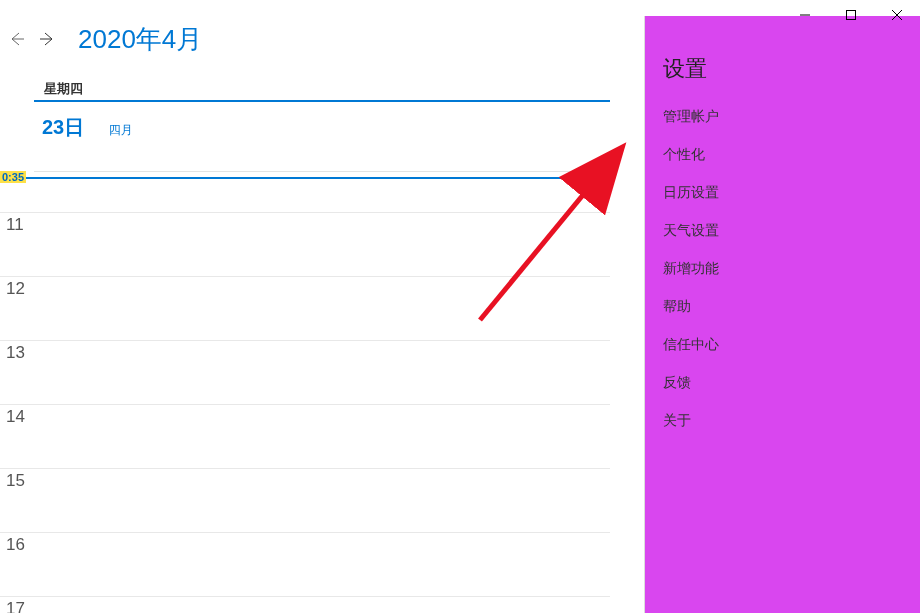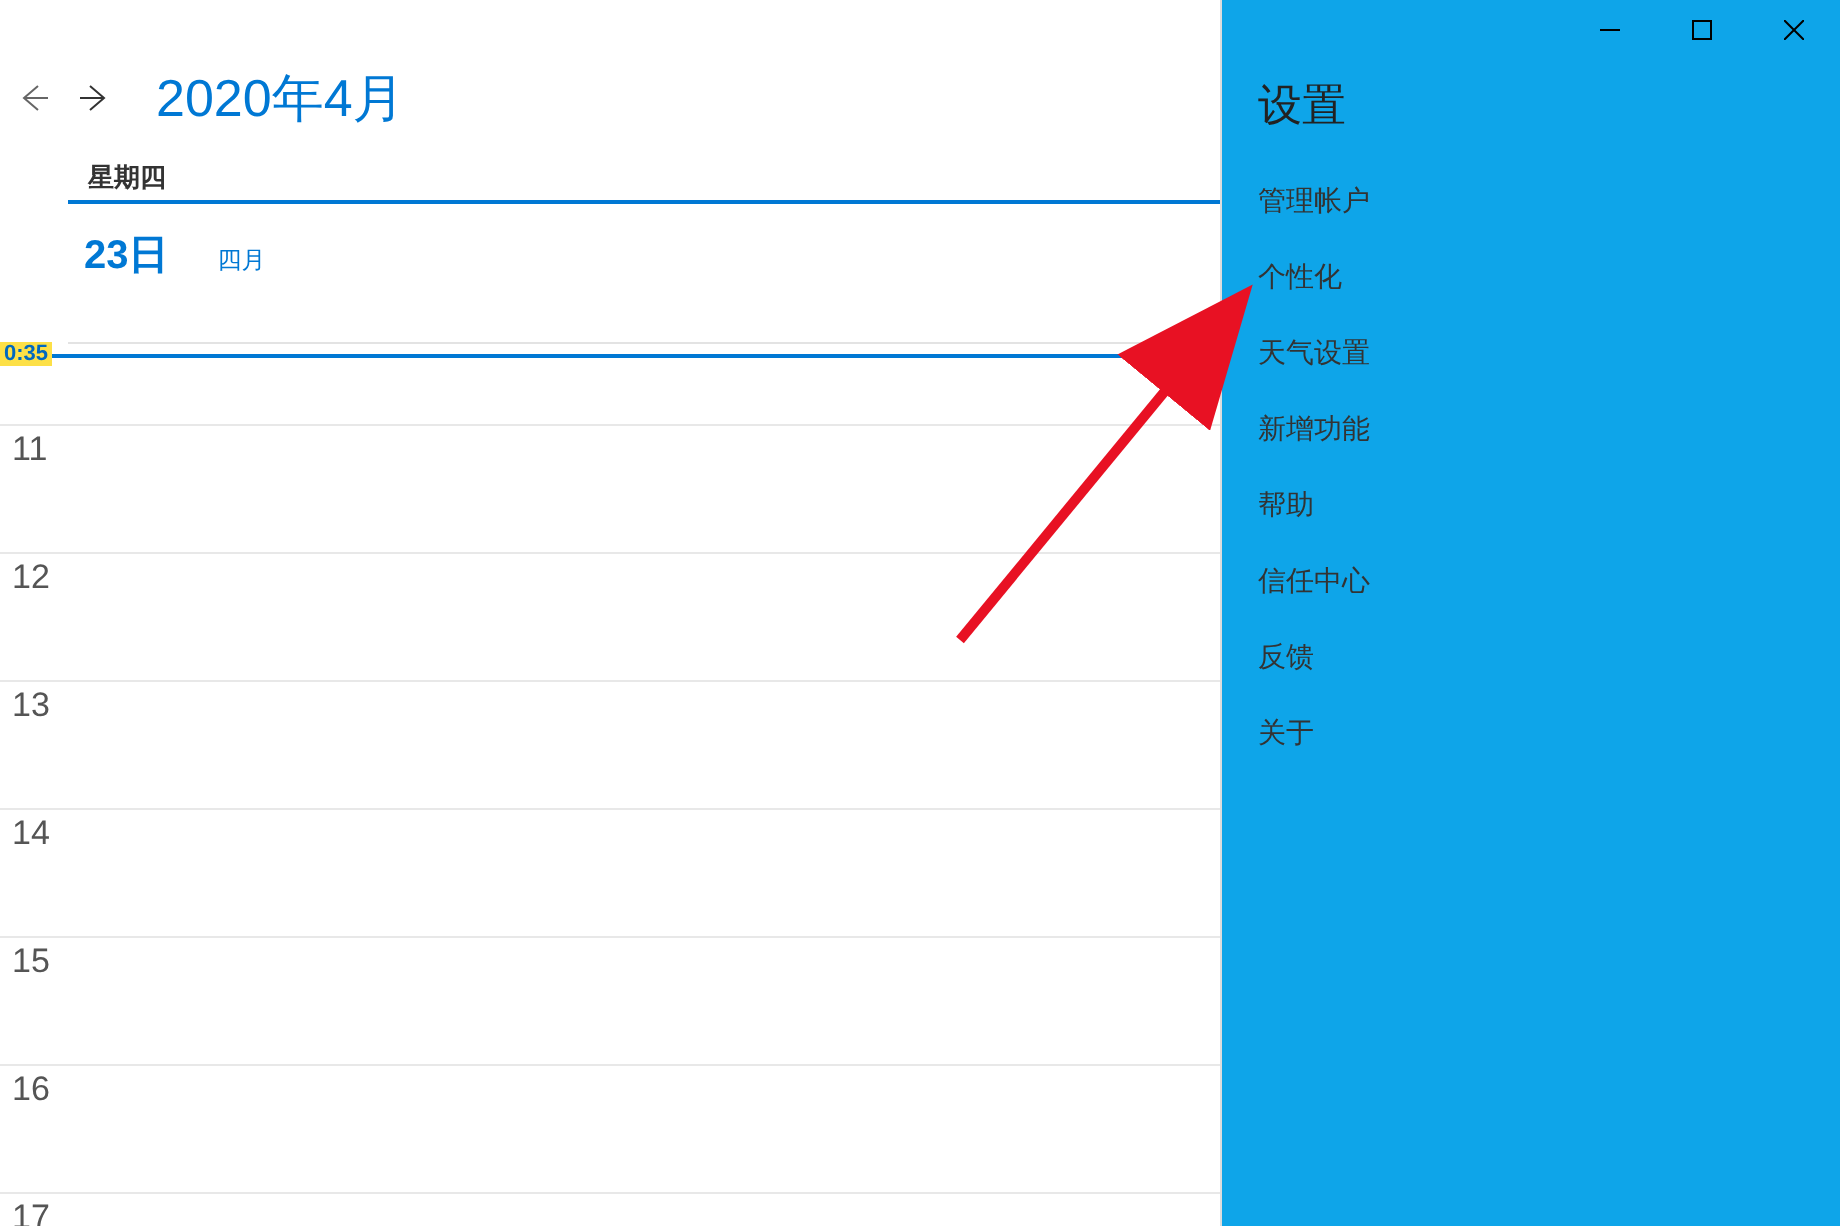--- a/index.html
+++ b/index.html
@@ -4,21 +4,21 @@
 <style>
   * { margin: 0; padding: 0; box-sizing: border-box; font-family: "Segoe UI", "Microsoft YaHei", sans-serif; }
   body { width: 920px; height: 613px; background: #fff; overflow: hidden; position: relative; }
 
   
   .title-bar { position: absolute; top: 0; right: 0; height: 30px; display: flex; z-index: 30; }
   .title-btn { width: 46px; height: 30px; display: flex; align-items: center; justify-content: center; cursor: pointer; }
   .title-btn svg { stroke: #000; stroke-width: 1; fill: none; }
 
   
-  .header { position: absolute; top: 27px; left: 0; right: 0; height: 44px; display: flex; align-items: center; padding-left: 0; text-align: right; }
+  .header { position: absolute; top: 17px; left: 0; right: 0; height: 44px; display: flex; align-items: center; padding-left: 0; text-align: right; }
   .nav-arrow { width: 32px; height: 44px; display: flex; align-items: center; justify-content: center; cursor: pointer; }
   .nav-arrow svg { stroke: #333; stroke-width: 1; fill: none; }
   .nav-arrow.back svg { stroke: #666; }
   .month-title { color: #0078d4; font-size: 26px; font-weight: 400; margin-left: 14px; }
   .today-btn { margin-left: auto; margin-right: 320px; height: 44px; display: flex; align-items: center; gap: 6px; padding: 0 10px; cursor: pointer; font-size: 14px; color: #222; }
   .today-btn svg { stroke: #222; stroke-width: 1.2; fill: none; }
 
   
   .day-header { position: absolute; top: 78px; left: 34px; right: 310px; height: 24px; display: flex; align-items: flex-end; font-size: 13px; font-weight: 600; color: #333; border-bottom: 2px solid #0078d4; padding-bottom: 2px; padding-left: 10px; }
 
@@ -29,21 +29,21 @@
 
   
   .time-grid { position: absolute; top: 172px; left: 0; right: 310px; bottom: 0; overflow: hidden; }
   .time-row { position: absolute; left: 0; right: 0; height: 64px; border-top: 1px solid #e8e8e8; }
   .time-label { position: absolute; left: 6px; top: 2px; font-size: 17px; color: #555; width: 26px; text-align: left; }
   .time-area { position: absolute; left: 34px; top: 0; bottom: 0; right: 0; }
   .current-time-line { position: absolute; left: 0; right: 310px; height: 0; border-top: 2px solid #0078d4; z-index: 5; }
   .current-time-label { position: absolute; left: 0; font-size: 11px; font-weight: 600; color: #0069c0; background: #fde047; padding: 0 2px; transform: translateY(-50%); z-index: 6; }
 
   
-  .settings-panel { position: absolute; top: 0; right: 0; width: 310px; bottom: 0; background: #0ea5e9; border-left: 1px solid #ddd; z-index: 20; padding-top: 30px; }
+  .settings-panel { position: absolute; top: 16px; right: 0; width: 276px; bottom: 0; background: #d946ef; border-left: 1px solid #ddd; z-index: 20; padding-top: 30px; }
   .settings-title { font-size: 22px; font-weight: 400; color: #222; padding: 8px 18px 14px; }
   .settings-item { padding: 10px 18px; font-size: 14px; color: #333; cursor: pointer; }
 
   
   .red-arrow { position: absolute; z-index: 25; pointer-events: none; }
 </style>
 </head>
 <body>
 
 <div class="title-bar">
@@ -121,20 +121,21 @@
   <div class="time-row" style="top:424px;">
     <span class="time-label">17</span>
     <div class="time-area"></div>
   </div>
 </div>
 
 <div class="settings-panel">
   <div class="settings-title">设置</div>
   <div class="settings-item">管理帐户</div>
   <div class="settings-item">个性化</div>
+  <div class="settings-item">日历设置</div>
   <div class="settings-item">天气设置</div>
   <div class="settings-item">新增功能</div>
   <div class="settings-item">帮助</div>
   <div class="settings-item">信任中心</div>
   <div class="settings-item">反馈</div>
   <div class="settings-item">关于</div>
 </div>
 
 <svg class="red-arrow" width="920" height="613">
   <defs>

